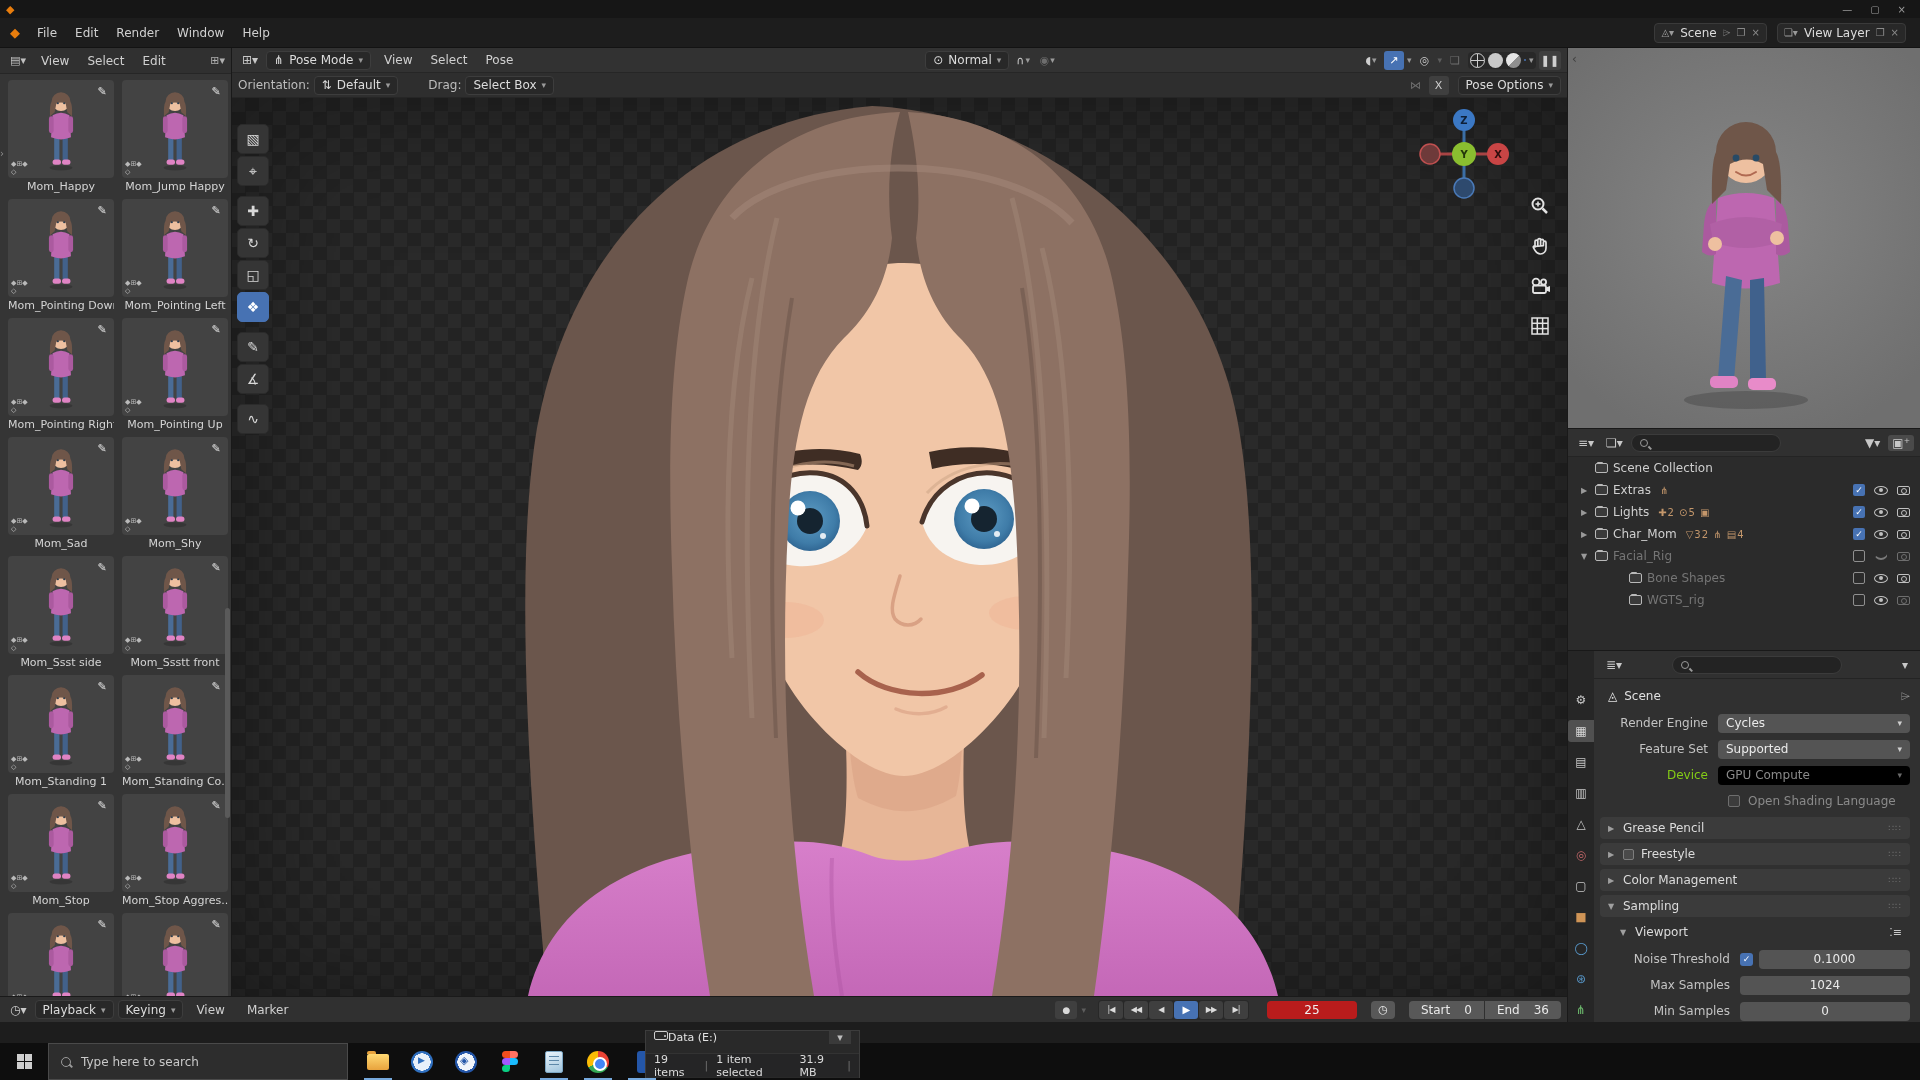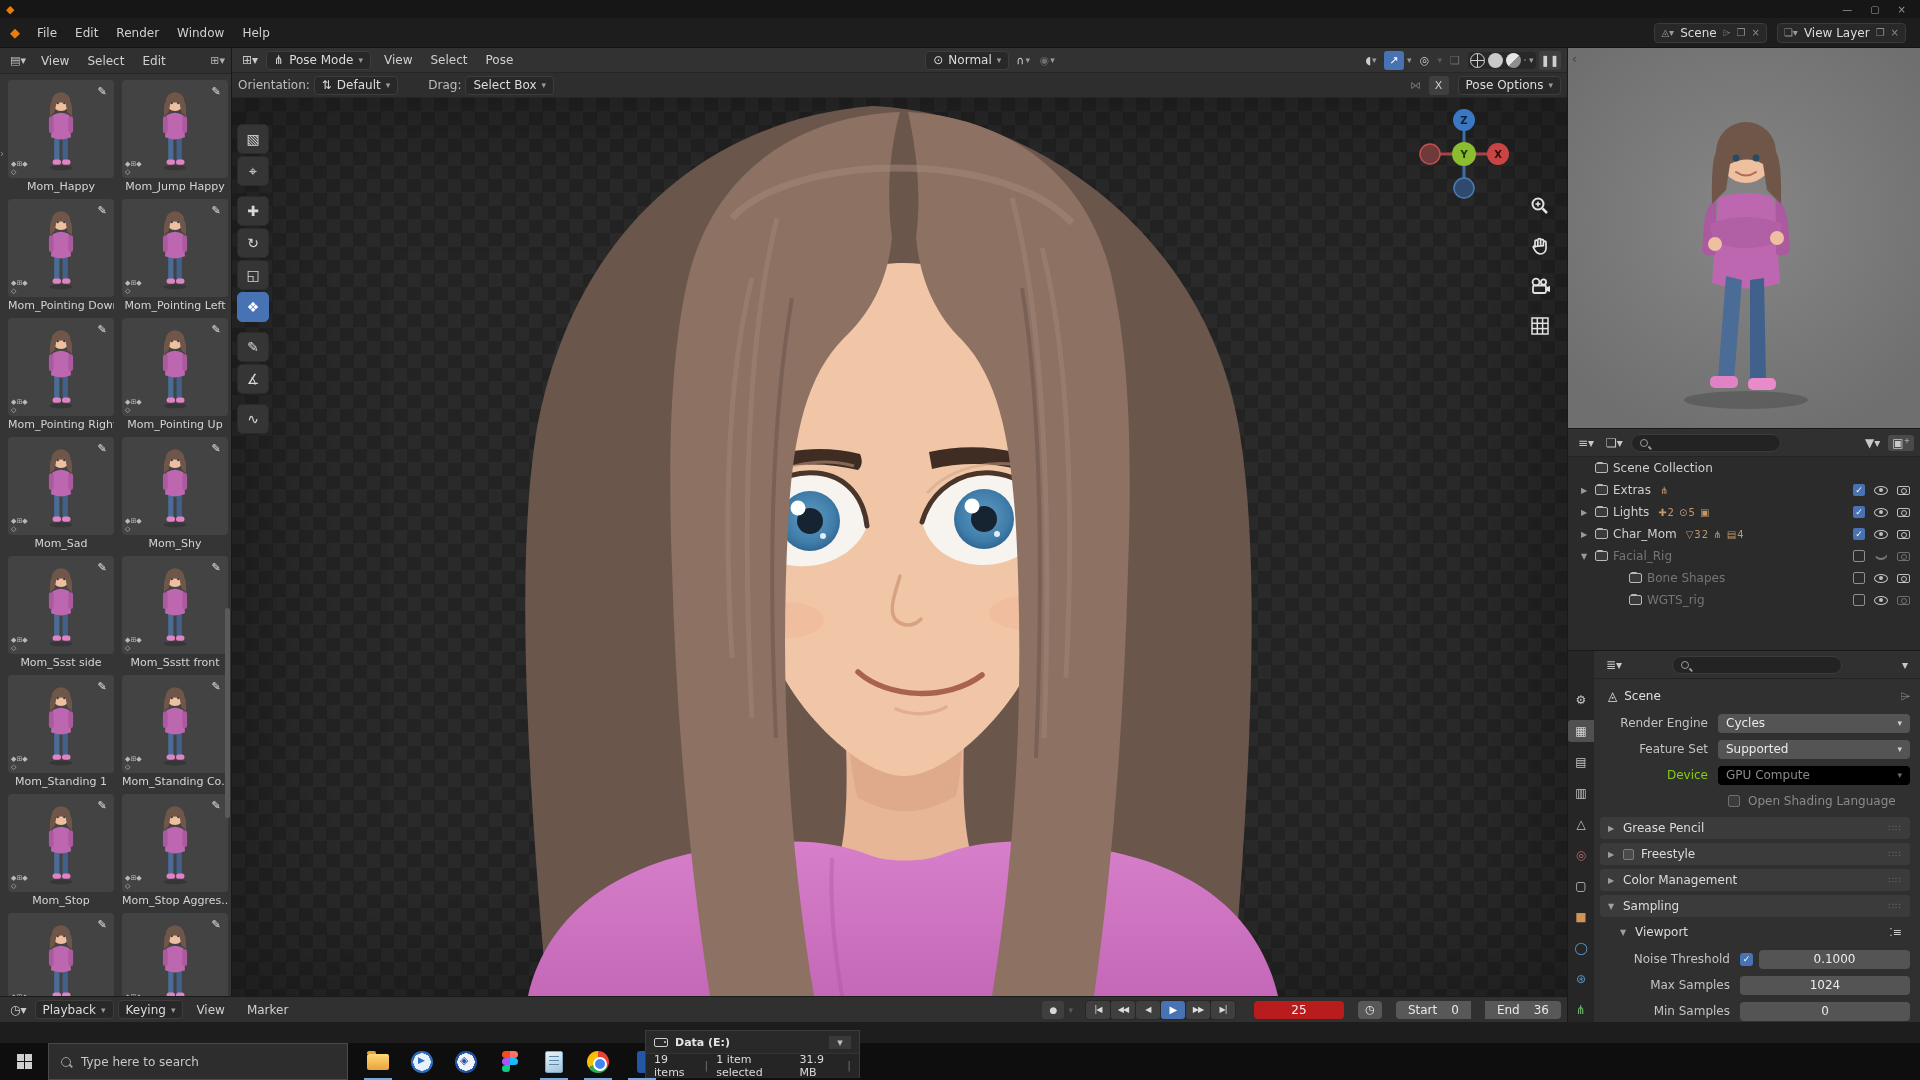--- a/index.html
+++ b/index.html
@@ -162,21 +162,21 @@
   #timeline { position:absolute; left:0; top:996px; width:1567px; height:26px; background:#303030;
     border-top:1px solid #1a1a1a; display:flex; align-items:center; padding:0 6px; gap:4px; }
   #timeline .playctl { display:flex; background:#282828; border-radius:4px; padding:1px; gap:1px; margin-left:8px; }
   .pbtn { min-width:24px; height:18px; background:#3f3f3f; color:#dcdcdc; font-size:8px; display:flex;
     align-items:center; justify-content:center; border-radius:3px; letter-spacing:-1px; }
   .pbtn.play { background:#4772b3; color:#fff; font-size:10px; }
   .rec { width:22px; height:18px; background:#3f3f3f; border-radius:3px; color:#d8d8d8; display:flex;
     align-items:center; justify-content:center; font-size:9px; }
   #frame-field { width:90px; height:18px; background:#b91c1c; border-radius:4px; color:#f0f0f0;
     display:flex; align-items:center; justify-content:center; margin-left:14px; }
-  .range-group { display:flex; gap:14px; margin-left:10px; align-items:center; }
+  .range-group { display:flex; gap:1px; margin-left:10px; align-items:center; }
   .range-field { height:18px; background:#585858; color:#e8e8e8; display:flex; align-items:center; gap:14px; padding:0 12px; }
   .range-field:first-child { border-radius:4px 0 0 4px; }
   .range-field:last-child { border-radius:0 4px 4px 0; }
   .clock-btn { width:24px; height:18px; background:#585858; border-radius:4px; margin-left:10px; color:#e8e8e8;
     display:flex; align-items:center; justify-content:center; font-size:11px; }
   #timeline .spacer { flex:1; }
 
   
   #statusbar { position:absolute; left:0; top:1022px; width:1920px; height:21px; background:#232323;
     border-top:1px solid #161616; display:flex; align-items:center; color:#909090; padding:0 10px; gap:10px; }
@@ -217,21 +217,21 @@
   .ico-notepad::before { content:""; position:absolute; left:3px; top:4px; right:3px; height:1.5px; background:#5c87a8;
     box-shadow:0 4px 0 #5c87a8, 0 8px 0 #5c87a8; }
   .ico-chrome { background:conic-gradient(#ea4335 0 120deg, #34a853 0 240deg, #fbbc05 0 360deg); position:relative; }
   .ico-chrome::after { content:""; position:absolute; left:6px; top:6px; width:10px; height:10px; border-radius:50%;
     background:#4285f4; border:2px solid #fff; }
   .ico-hidden { width:10px; height:22px; background:#2456a8; border-radius:3px 0 0 3px; }
 
   
   #explorer-popup { position:absolute; left:645px; top:1030px; width:215px; height:48px; background:#292929;
     border:1px solid #3c3c3c; border-bottom:none; z-index:40; font-size:11px; }
-  #explorer-popup .row1 { height:22px; display:flex; align-items:center; gap:7px; padding:0 8px; color:#e4e4e4;font-weight:bold; }
+  #explorer-popup .row1 { height:22px; display:flex; align-items:flex-start; padding:0 8px; color:#e4e4e4; }
   .drive-ic { width:14px; height:9px; border:1.5px solid #cfcfcf; border-radius:2px; position:relative; }
   .drive-ic::after { content:""; position:absolute; right:1px; top:2.5px; width:2px; height:2px; border-radius:50%; background:#cfcfcf; }
   #explorer-popup .row1 .car { margin-left:auto; background:#3a3a3a; width:22px; text-align:center; color:#bdbdbd; }
   #explorer-popup .row2 { height:24px; background:#252526; display:flex; align-items:center; gap:8px;
     padding:0 8px; color:#dcdcdc; border-top:1px solid #333; }
   #explorer-popup .sep { color:#6d6d6d; }
 
   .car9 { font-size:9px; color:#9a9a9a; }
 </style>
 </head>

